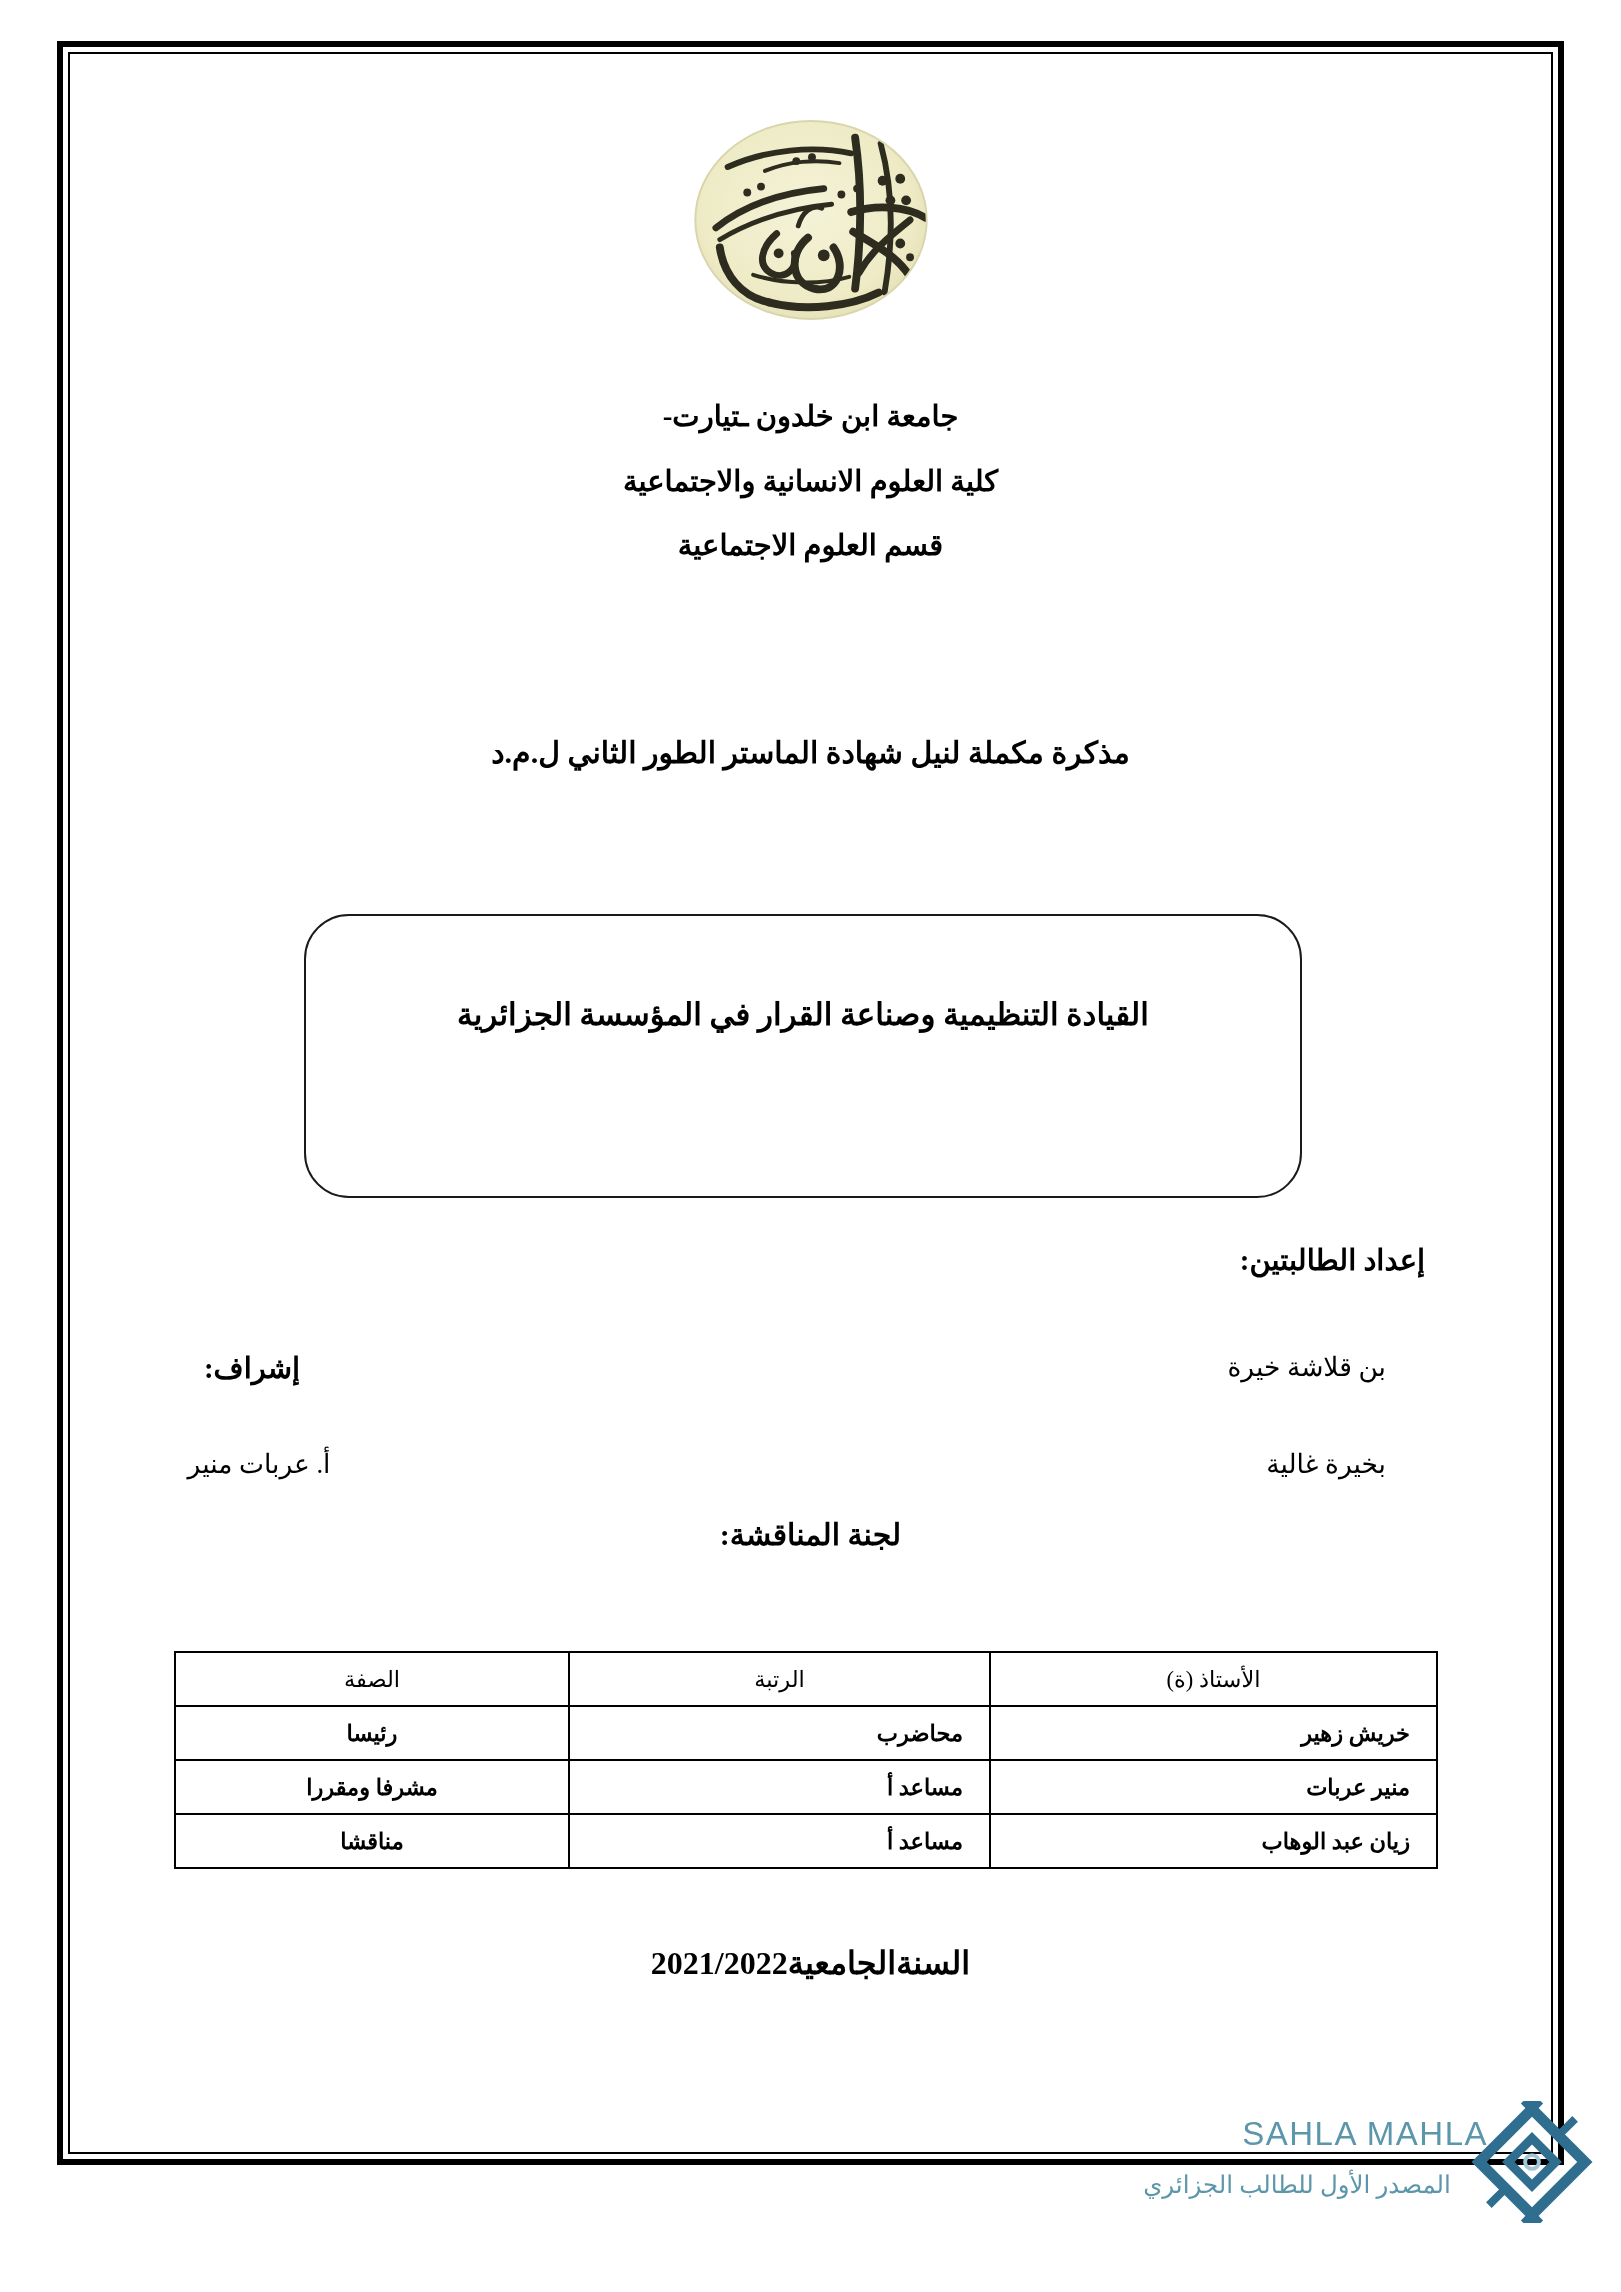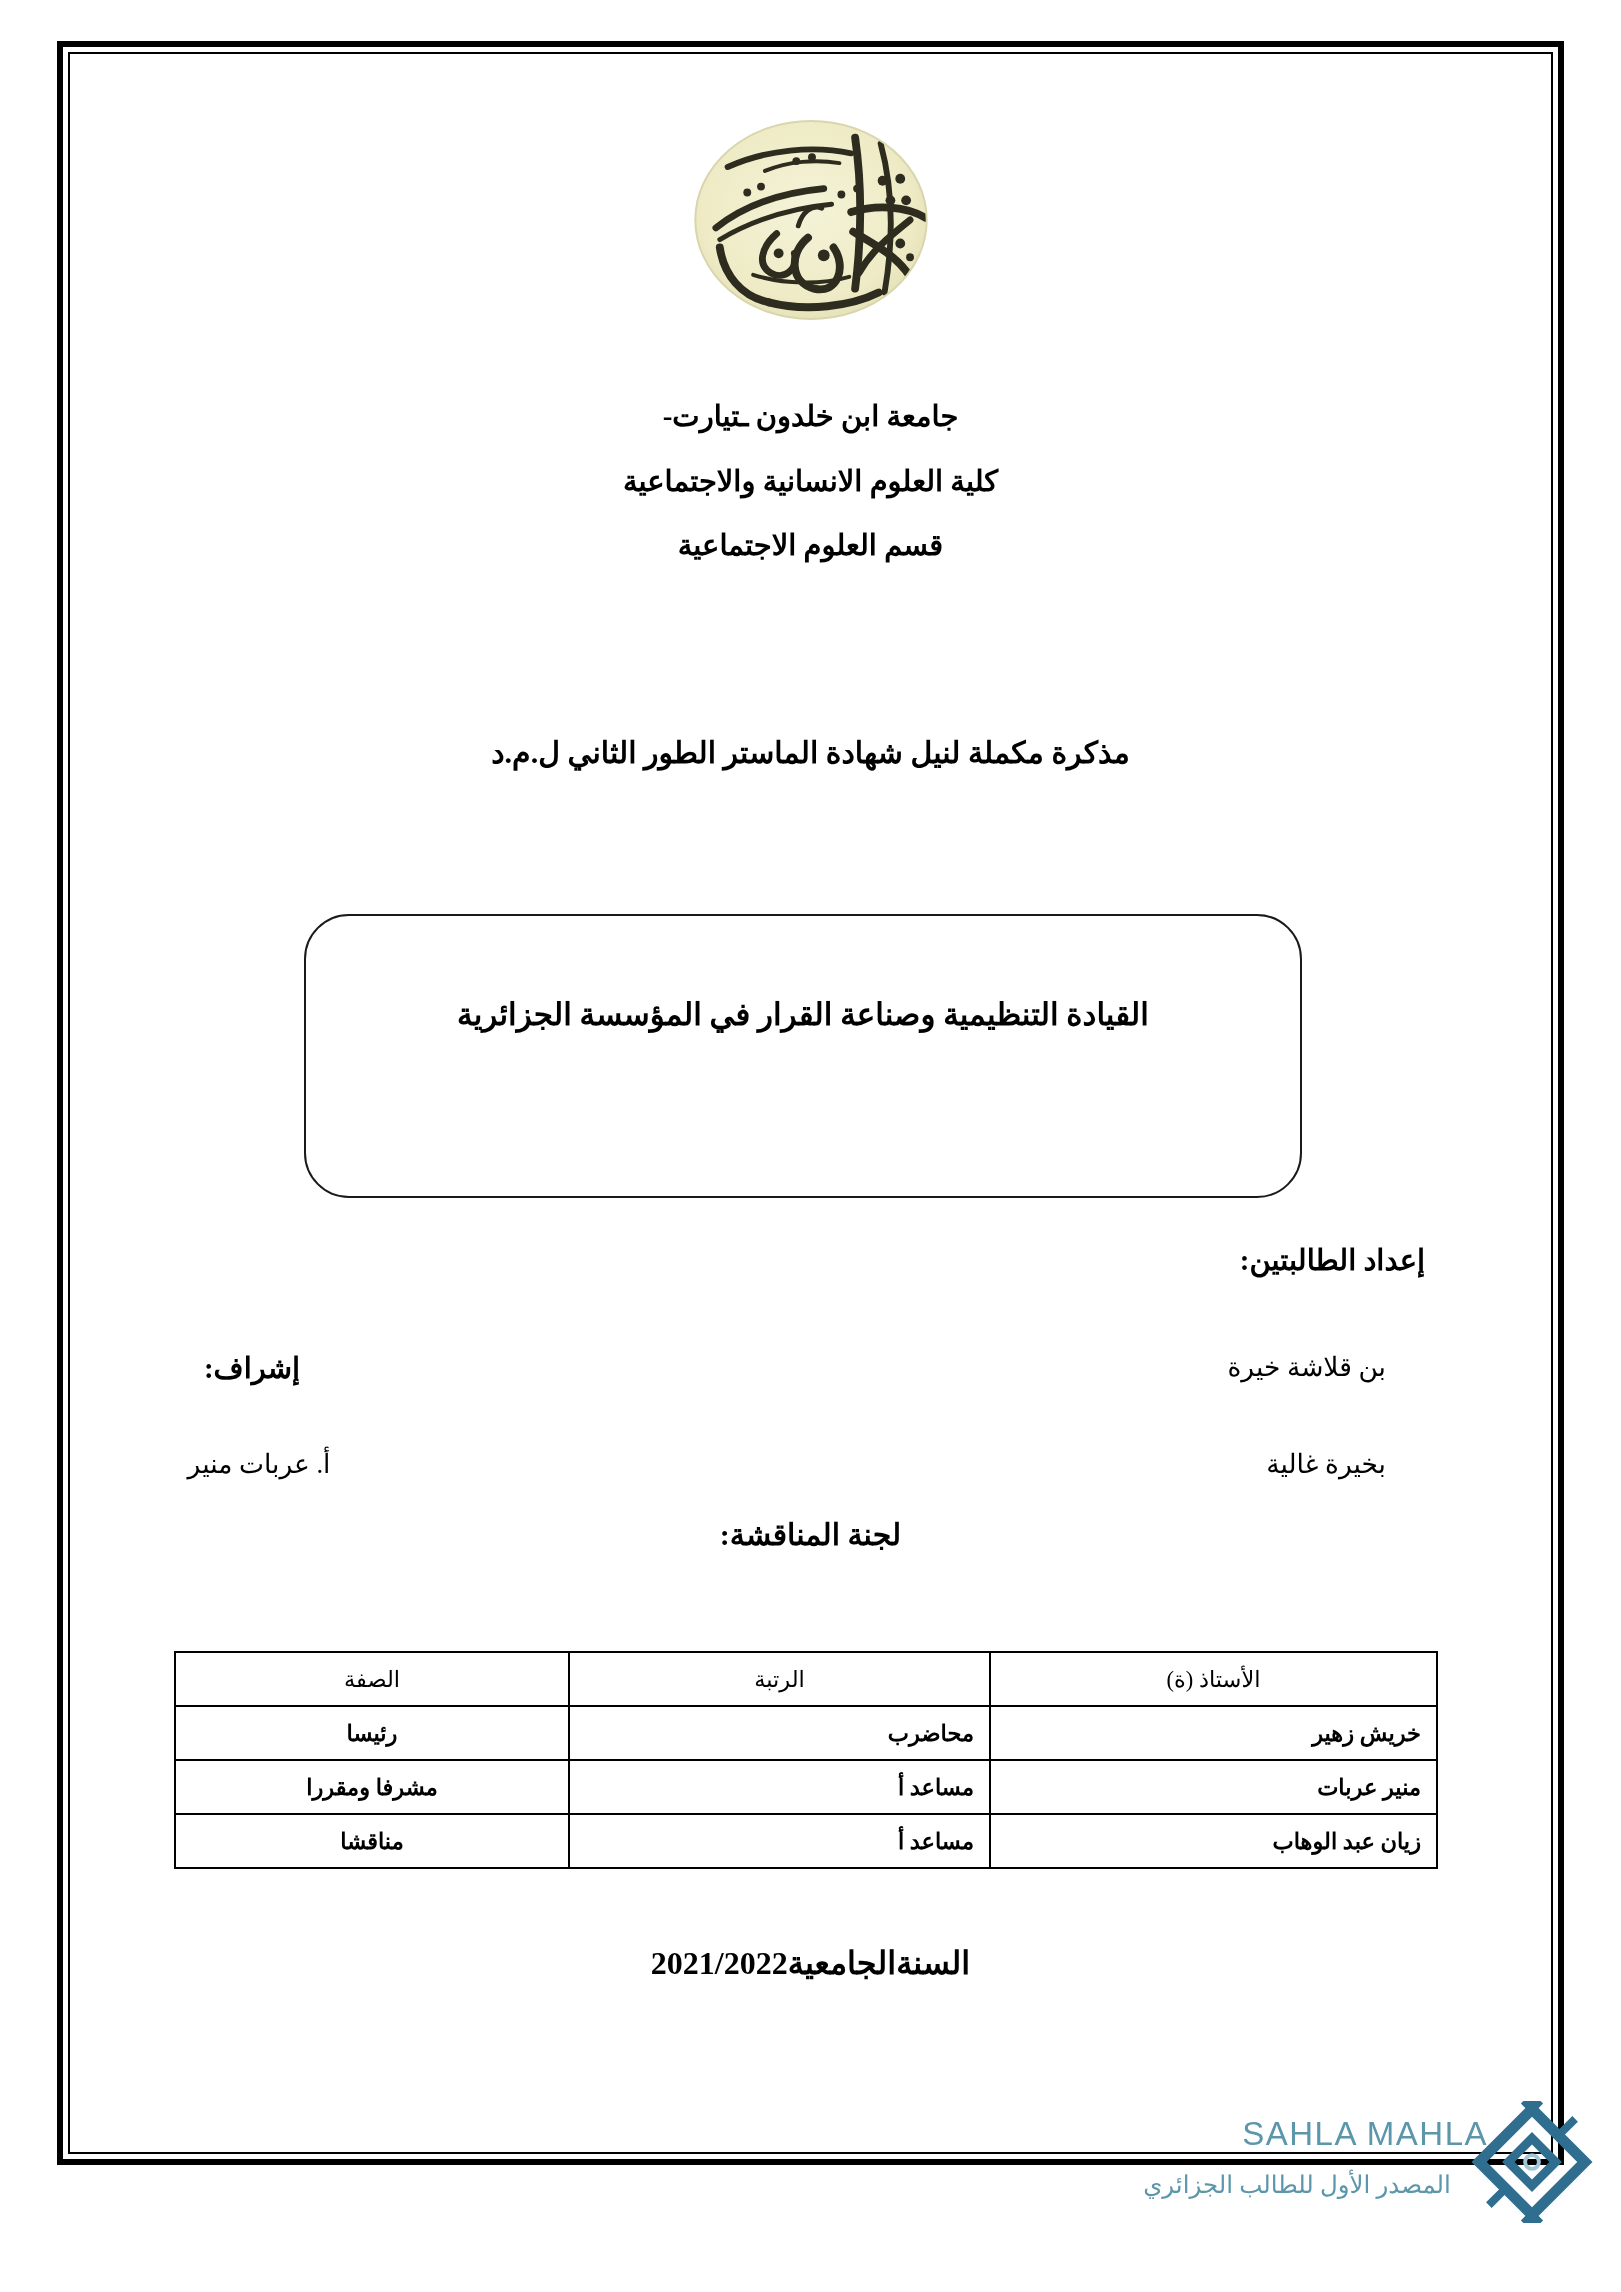--- a/index.html
+++ b/index.html
@@ -180,21 +180,21 @@
     width: 1262px;
     border-collapse: collapse;
     table-layout: fixed;
   }
   #jury-table col.col-name  { width: 447px; }
   #jury-table col.col-rank  { width: 421px; }
   #jury-table col.col-role  { width: 394px; }
   #jury-table th, #jury-table td {
     border: 2px solid #000;
     height: 54px;
-    padding: 0 15px;
+    padding: 0 26px;
     font-size: 22.5px;
     vertical-align: middle;
     box-sizing: border-box;
   }
   #jury-table th {
     font-weight: normal;
     text-align: center;
   }
   #jury-table td.cell-name { text-align: right; font-weight: bold; }
   #jury-table td.cell-rank { text-align: right; font-weight: bold; }

